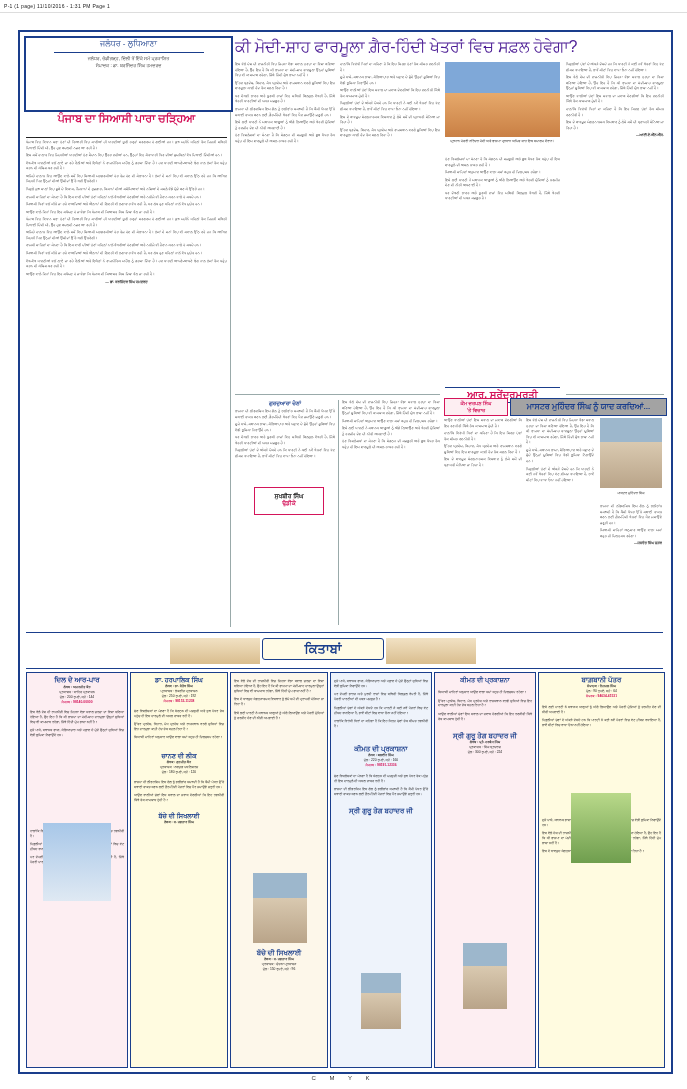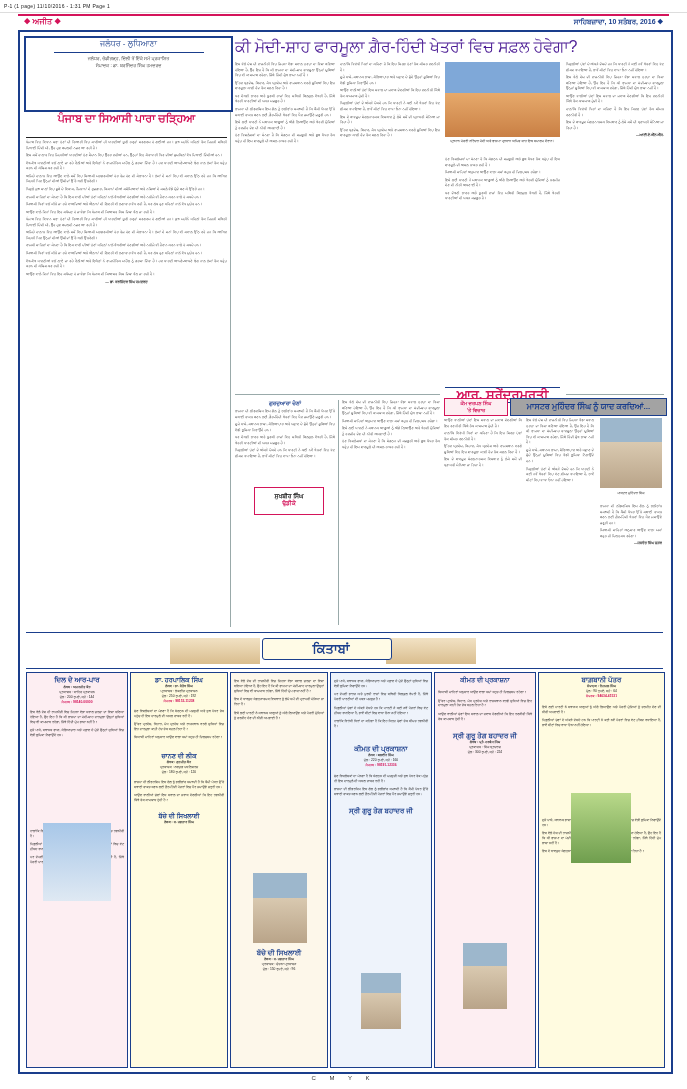--- a/index.html
+++ b/index.html
@@ -45,21 +45,21 @@
   .ph-sky{background:linear-gradient(#a8c7e8,#dfe9f3);}
   .ph-modi{background:linear-gradient(#7fa8d8 0%,#7fa8d8 42%,#e6a96b 42%,#c97f44 100%);}
   .ph-old{background:linear-gradient(#9db7cc 0%,#9db7cc 35%,#d9c9b0 35%,#b9a489 100%);}
   .ph-green{background:linear-gradient(#b9d98a,#6f9e4e);}
   .ph-book{background:linear-gradient(#f2e2c4,#d9bd8e);}
 
   .cap{font-size:3.4px;text-align:center;color:#222;line-height:1.4;margin-top:1px;}
 
   
   .kitaban-band{position:absolute;left:4px;top:636px;width:643px;height:22px;background:#fff;}
-  .kitaban-title{position:absolute;left:242px;top:637px;width:120px;height:20px;border:1.5px solid #1a3e8c;border-radius:3px;background:#fffbe6;text-align:center;font-size:13px;font-weight:bold;color:#1a3e8c;line-height:20px;padding-left:8px;}
+  .kitaban-title{position:absolute;left:242px;top:637px;width:120px;height:20px;border:1.5px solid #1a3e8c;border-radius:3px;background:#fffbe6;text-align:center;font-size:13px;font-weight:bold;color:#1a3e8c;line-height:20px;}
 
   .box{position:absolute;border:1px solid #1a3e8c;}
   .pink{background:#fdeef2;}
   .yellow{background:#fffbe0;}
   .blue{background:#eef3fb;}
   .cream{background:#fdf7ea;}
 
   .tiny{font-size:3.3px;line-height:1.5;text-align:justify;color:#1d1d1d;}
   .center{text-align:center;}
   .bold{font-weight:bold;}
@@ -67,24 +67,20 @@
   .navy{color:#1a3e8c;}
   .reg-marks{position:absolute;bottom:8px;left:0;width:687px;text-align:center;font-size:6px;color:#333;letter-spacing:6px;}
 </style>
 </head>
 <body>
 
 <div class="page">
 
   <div class="print-strip">P-1  (1 page)  11/10/2016 - 1:31 PM  Page 1</div>
 
-  <div class="masthead-bar">
-    <span class="mast-left">◆ ਅਜੀਤ ◆</span>
-    <span class="mast-right">ਸਾਹਿਬਜ਼ਾਦਾ, 10 ਸਤੰਬਰ, 2016 ◆</span>
-  </div>
 
   <div class="frame">
 
     <div class="logo-box">
       <div class="logo-sub">ਜਲੰਧਰ - ਲੁਧਿਆਣਾ</div>
       <div class="logo-rule"></div>
       <div class="logo-addr">ਜਲੰਧਰ, ਚੰਡੀਗੜ੍ਹ, ਦਿੱਲੀ ਤੋਂ ਇੱਕੋ ਸਮੇਂ ਪ੍ਰਕਾਸ਼ਿਤ</div>
       <div class="logo-addr">ਸੰਪਾਦਕ : ਡਾ. ਬਰਜਿੰਦਰ ਸਿੰਘ ਹਮਦਰਦ</div>
     </div>
 
@@ -153,21 +149,21 @@
         <p>ਪਿਛਲੀਆਂ ਚੋਣਾਂ ਦੇ ਅੰਕੜੇ ਦੱਸਦੇ ਹਨ ਕਿ ਪਾਰਟੀ ਨੇ ਕਈ ਨਵੇਂ ਖੇਤਰਾਂ ਵਿਚ ਵੋਟ ਫ਼ੀਸਦ ਵਧਾਇਆ ਹੈ, ਭਾਵੇਂ ਸੀਟਾਂ ਵਿਚ ਵਾਧਾ ਓਨਾ ਨਹੀਂ ਹੋਇਆ।</p>
         <p>ਇਸ ਵੇਲੇ ਦੇਸ਼ ਦੀ ਰਾਜਨੀਤੀ ਵਿਚ ਜਿਹੜਾ ਵੱਡਾ ਸਵਾਲ ਚਰਚਾ ਦਾ ਵਿਸ਼ਾ ਬਣਿਆ ਹੋਇਆ ਹੈ, ਉਹ ਇਹ ਹੈ ਕਿ ਕੀ ਭਾਜਪਾ ਦਾ ਮੋਦੀ-ਸ਼ਾਹ ਫਾਰਮੂਲਾ ਉਨ੍ਹਾਂ ਸੂਬਿਆਂ ਵਿਚ ਵੀ ਕਾਮਯਾਬ ਰਹੇਗਾ, ਜਿੱਥੇ ਹਿੰਦੀ ਮੁੱਖ ਭਾਸ਼ਾ ਨਹੀਂ ਹੈ।</p>
         <p>ਆਉਣ ਵਾਲੀਆਂ ਚੋਣਾਂ ਇਸ ਸਵਾਲ ਦਾ ਜਵਾਬ ਦੇਣਗੀਆਂ ਕਿ ਇਹ ਰਣਨੀਤੀ ਕਿੱਥੇ ਤੱਕ ਕਾਮਯਾਬ ਹੁੰਦੀ ਹੈ।</p>
         <p>ਹਾਲਾਂਕਿ ਵਿਰੋਧੀ ਧਿਰਾਂ ਦਾ ਕਹਿਣਾ ਹੈ ਕਿ ਇਹ ਸਿਰਫ਼ ਚੋਣਾਂ ਤੱਕ ਸੀਮਤ ਰਣਨੀਤੀ ਹੈ।</p>
         <p>ਇਸ ਦੇ ਬਾਵਜੂਦ ਸੰਗਠਨਾਤਮਕ ਵਿਸਥਾਰ ਨੂੰ ਲੰਮੇ ਸਮੇਂ ਦੀ ਪ੍ਰਾਪਤੀ ਮੰਨਿਆ ਜਾ ਰਿਹਾ ਹੈ।</p>
       </div>
       <div class="txt" style="text-align:right;font-weight:bold;margin-top:2px;">—ਆਈ.ਏ.ਐੱਨ.ਐੱਸ.</div>
     </div>
 
     <div class="col" style="left:425px;top:355px;width:115px;height:14px;border-top:1px solid #1a3e8c;border-bottom:1px solid #1a3e8c;">
-      <div class="subhead-red" style="font-size:13px;line-height:13px;margin:0;">ਆਰ. ਸੁਰੇਂਦਰਮੂਰਤੀ</div>
+      <div class="subhead-red" style="font-size:10px;line-height:13px;margin:0;">ਆਰ. ਸੁਰੇਂਦਰਮੂਰਤੀ</div>
     </div>
 
     <div class="hrule" style="left:215px;top:362px;width:205px;"></div>
     <div class="hrule" style="left:546px;top:362px;width:98px;"></div>
 
     <div class="col" style="left:215px;top:368px;width:100px;height:225px;">
       <div class="subhead" style="font-size:5.5px;">ਗੁਰਦੁਆਰਾ ਚੋਣਾਂ</div>
       <div class="txt">
         <p>ਭਾਜਪਾ ਦੀ ਲੀਡਰਸ਼ਿਪ ਇਸ ਗੱਲ ਨੂੰ ਭਲੀਭਾਂਤ ਸਮਝਦੀ ਹੈ ਕਿ ਕੌਮੀ ਪੱਧਰ ਉੱਤੇ ਸਥਾਈ ਤਾਕਤ ਬਣਨ ਲਈ ਗ਼ੈਰ-ਹਿੰਦੀ ਖੇਤਰਾਂ ਵਿਚ ਪੈਰ ਜਮਾਉਣੇ ਜ਼ਰੂਰੀ ਹਨ।</p>
         <p>ਦੂਜੇ ਪਾਸੇ, ਸਥਾਨਕ ਭਾਸ਼ਾ, ਸੱਭਿਆਚਾਰ ਅਤੇ ਪਛਾਣ ਦੇ ਮੁੱਦੇ ਉਨ੍ਹਾਂ ਸੂਬਿਆਂ ਵਿਚ ਵੱਡੀ ਭੂਮਿਕਾ ਨਿਭਾਉਂਦੇ ਹਨ।</p>

